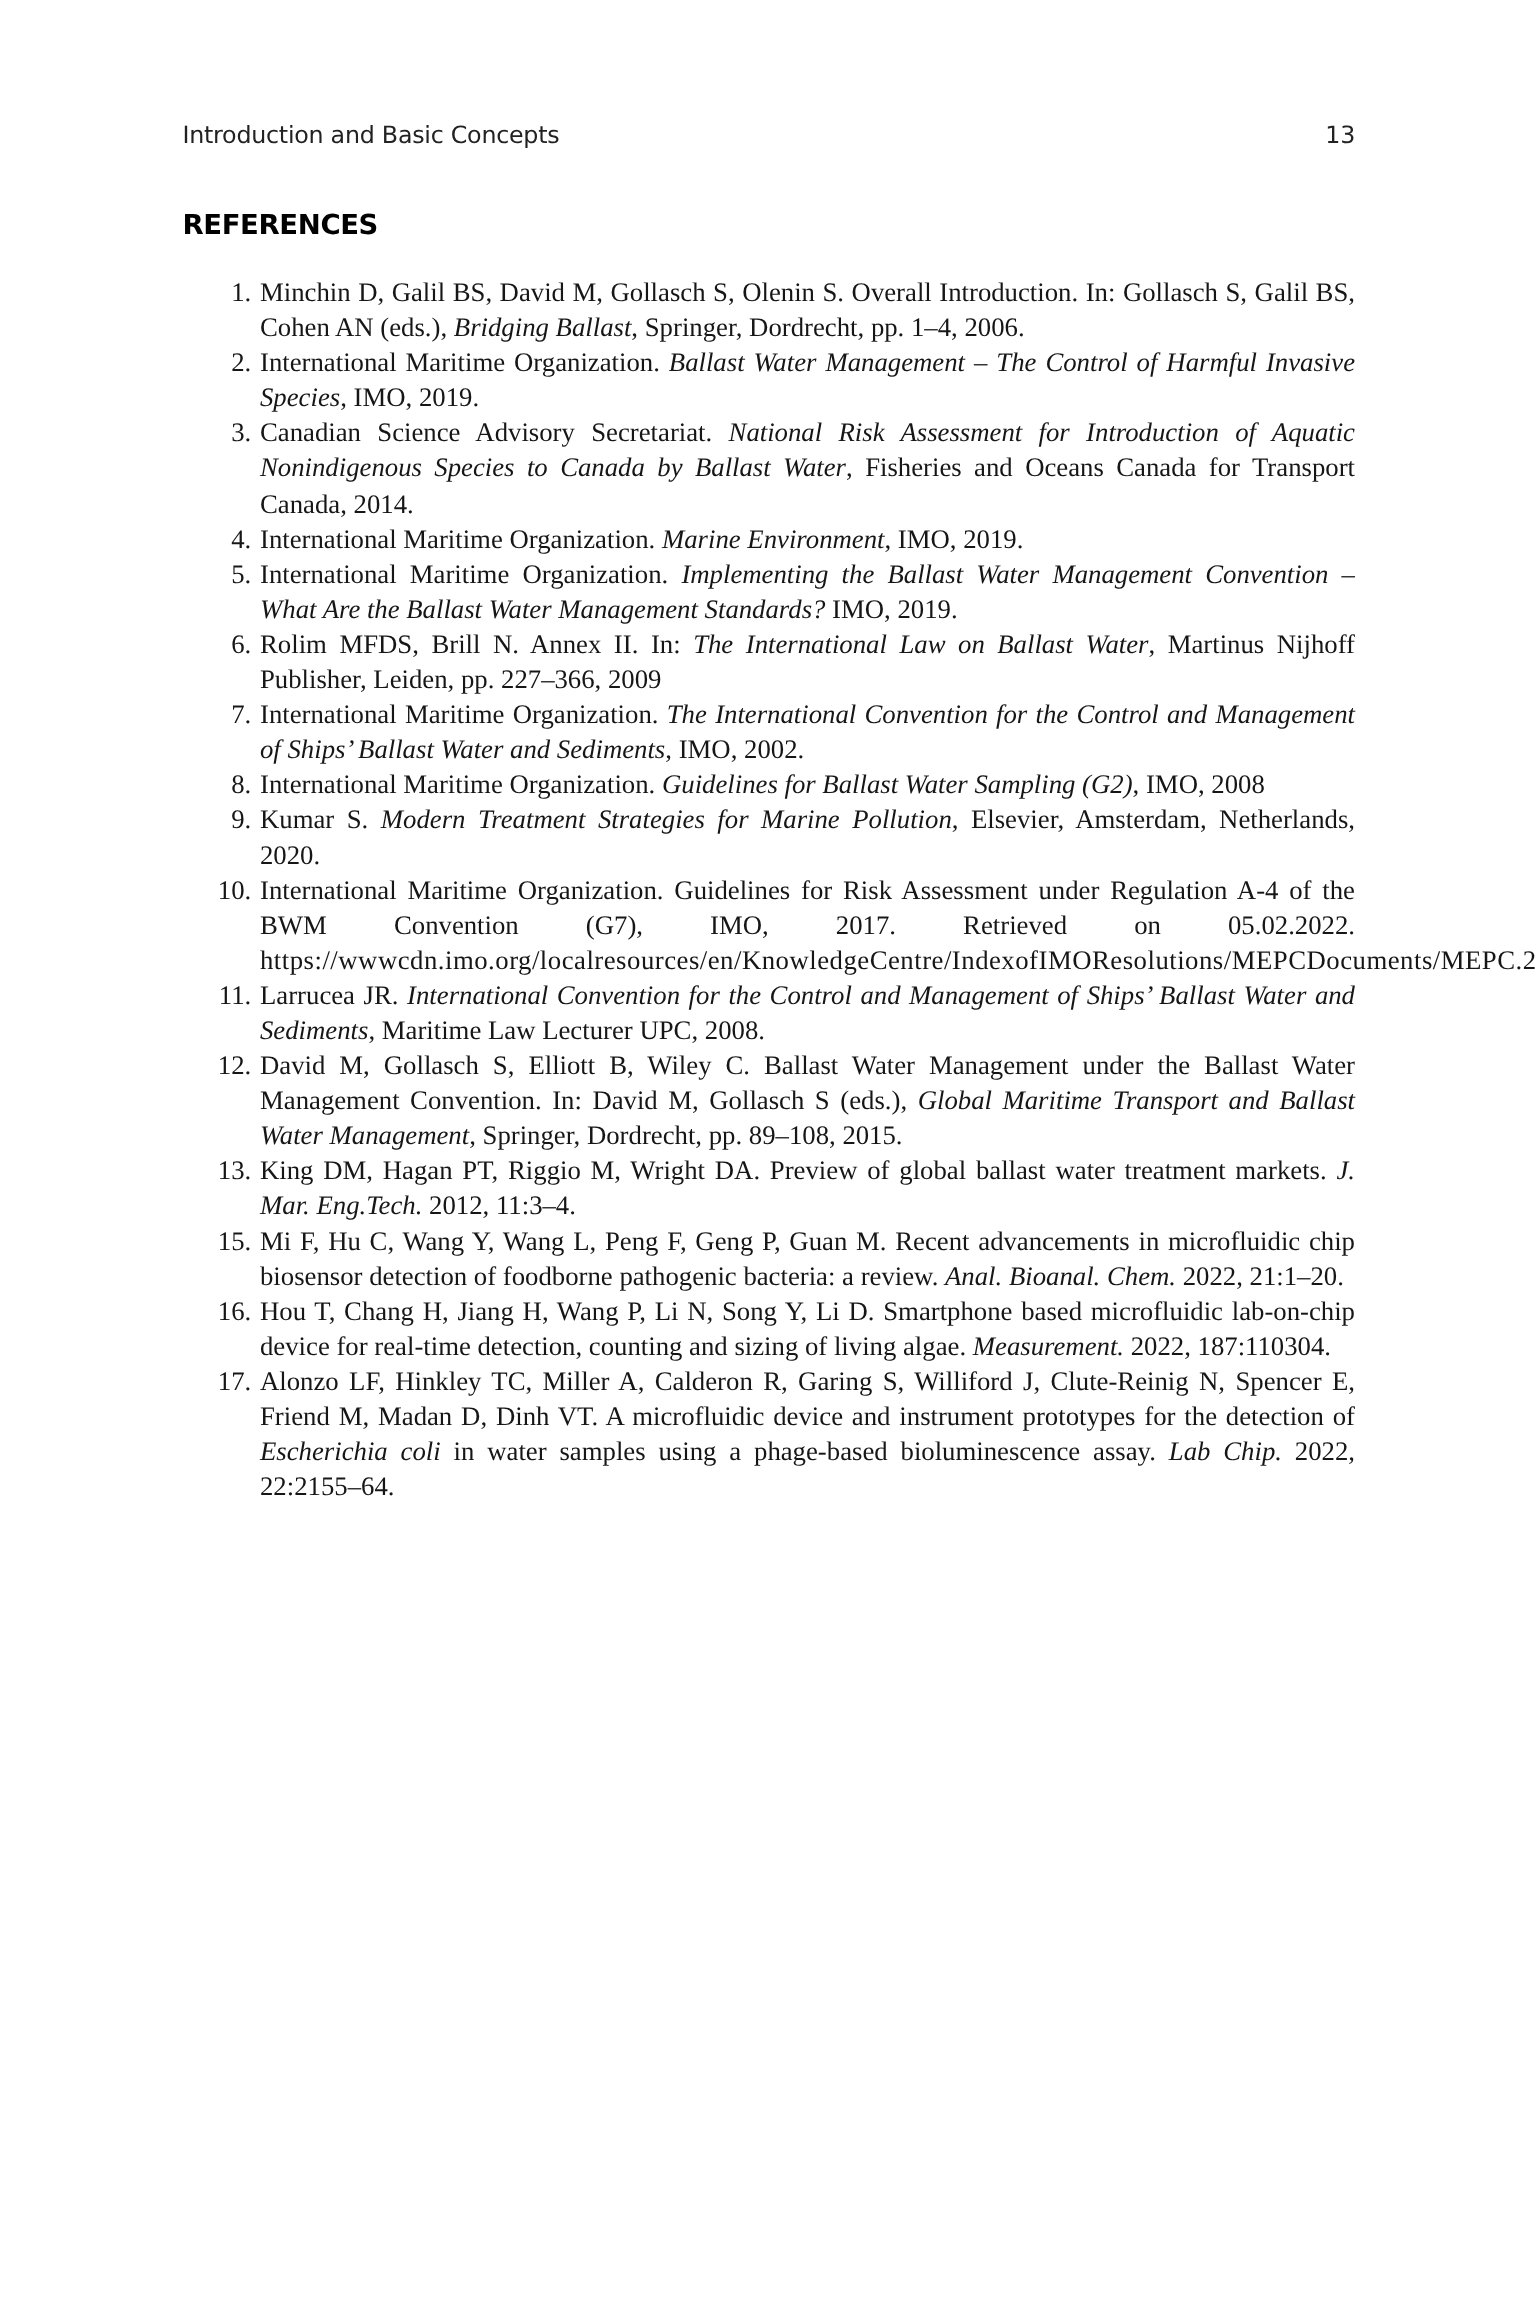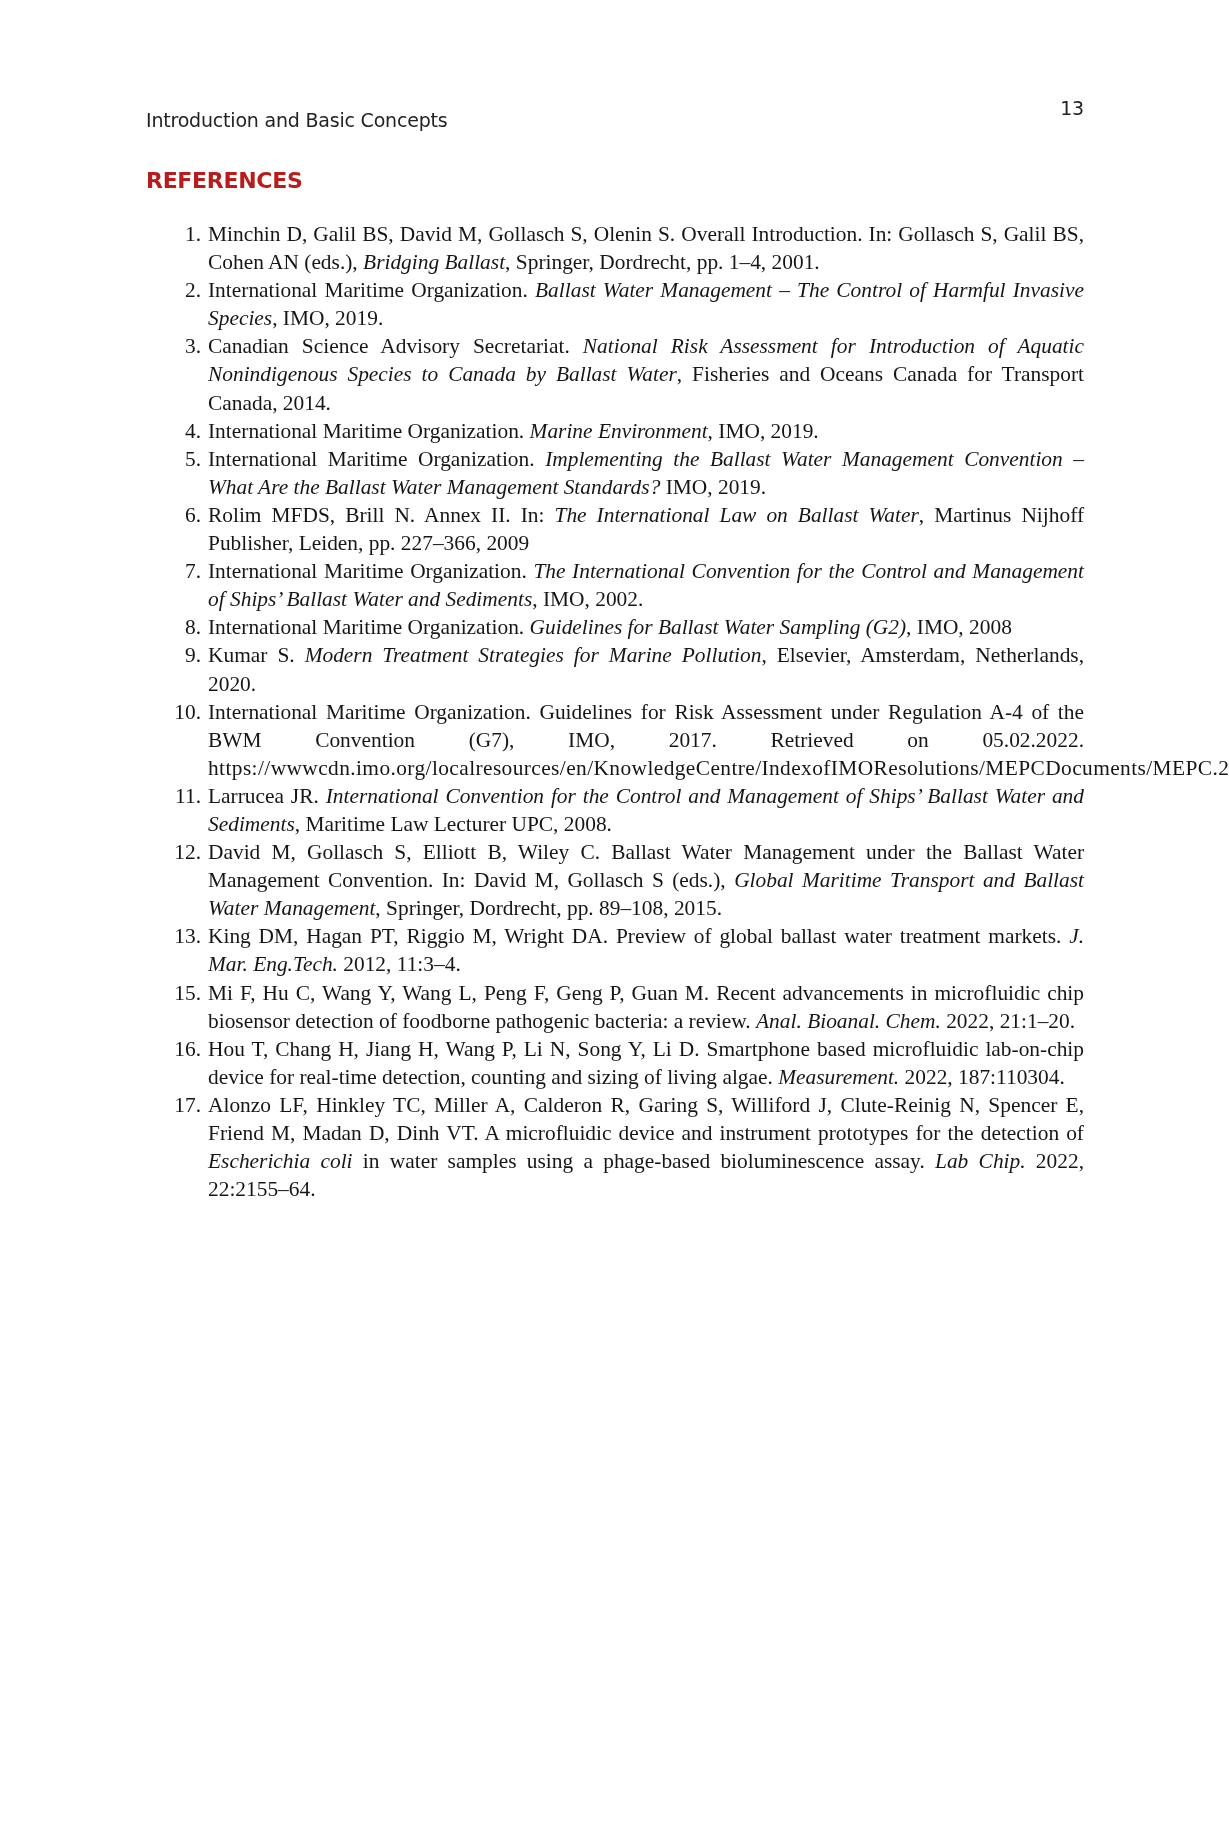--- a/index.html
+++ b/index.html
@@ -22,37 +22,37 @@
       height: 28px;
       font-family: "DejaVu Sans", sans-serif;
       font-size: 19px;
       font-weight: normal;
       letter-spacing: -0.2px;
       color: #222222;
     }
     .running-head .title {
       position: absolute;
       left: 0;
-      top: 12px;
+      top: 0;
     }
     .running-head .page-num {
       position: absolute;
       right: 0;
       top: 0;
     }
     .section-heading {
       position: absolute;
       top: 168px;
       left: 146px;
       margin: 0;
       font-family: "DejaVu Sans", sans-serif;
       font-size: 22px;
       font-weight: bold;
       letter-spacing: -0.3px;
-      color: #b91c1c;
+      color: #000000;
     }
     .ref-list {
       position: absolute;
       top: 220px;
       left: 146px;
       width: 938px;
       margin: 0;
       padding: 0;
       list-style: none;
       font-family: "Liberation Serif", serif;
@@ -83,21 +83,21 @@
 <body>
 
 <header class="running-head">
   <span class="title">Introduction and Basic Concepts</span>
   <span class="page-num">13</span>
 </header>
 
 <h2 class="section-heading">REFERENCES</h2>
 
 <ol class="ref-list" id="ref-list">
-    <li class="ref-item"><span class="ref-num">1.</span><span class="ref-text"><span>Minchin D, Galil BS, David M, Gollasch S, Olenin S. Overall Introduction. In: Gollasch S, Galil BS, Cohen AN (eds.), </span><em>Bridging Ballast</em><span>, Springer, Dordrecht, pp. 1–4, 2001.</span></span></li>
+    <li class="ref-item"><span class="ref-num">1.</span><span class="ref-text"><span>Minchin D, Galil BS, David M, Gollasch S, Olenin S. Overall Introduction. In: Gollasch S, Galil BS, Cohen AN (eds.), </span><em>Bridging Ballast</em><span>, Springer, Dordrecht, pp. 1–4, 2006.</span></span></li>
     <li class="ref-item"><span class="ref-num">2.</span><span class="ref-text"><span>International Maritime Organization. </span><em>Ballast Water Management – The Control of Harmful Invasive Species</em><span>, IMO, 2019.</span></span></li>
     <li class="ref-item"><span class="ref-num">3.</span><span class="ref-text"><span>Canadian Science Advisory Secretariat. </span><em>National Risk Assessment for Introduction of Aquatic Nonindigenous Species to Canada by Ballast Water</em><span>, Fisheries and Oceans Canada for Transport Canada, 2014.</span></span></li>
     <li class="ref-item"><span class="ref-num">4.</span><span class="ref-text"><span>International Maritime Organization. </span><em>Marine Environment</em><span>, IMO, 2019.</span></span></li>
     <li class="ref-item"><span class="ref-num">5.</span><span class="ref-text"><span>International Maritime Organization. </span><em>Implementing the Ballast Water Management Convention – What Are the Ballast Water Management Standards?</em><span> IMO, 2019.</span></span></li>
     <li class="ref-item"><span class="ref-num">6.</span><span class="ref-text"><span>Rolim MFDS, Brill N. Annex II. In: </span><em>The International Law on Ballast Water</em><span>, Martinus Nijhoff Publisher, Leiden, pp. 227–366, 2009</span></span></li>
     <li class="ref-item"><span class="ref-num">7.</span><span class="ref-text"><span>International Maritime Organization. </span><em>The International Convention for the Control and Management of Ships’ Ballast Water and Sediments</em><span>, IMO, 2002.</span></span></li>
     <li class="ref-item"><span class="ref-num">8.</span><span class="ref-text"><span>International Maritime Organization. </span><em>Guidelines for Ballast Water Sampling (G2)</em><span>, IMO, 2008</span></span></li>
     <li class="ref-item"><span class="ref-num">9.</span><span class="ref-text"><span>Kumar S. </span><em>Modern Treatment Strategies for Marine Pollution</em><span>, Elsevier, Amsterdam, Netherlands, 2020.</span></span></li>
     <li class="ref-item"><span class="ref-num">10.</span><span class="ref-text"><span>International Maritime Organization. Guidelines for Risk Assessment under Regulation A-4 of the BWM Convention (G7), IMO, 2017. Retrieved on 05.02.2022. </span><span class="ref-url">https://wwwcdn.imo.org/localresources/en/KnowledgeCentre/IndexofIMOResolutions/MEPCDocuments/MEPC.289(71).pdf</span></span></li>
     <li class="ref-item"><span class="ref-num">11.</span><span class="ref-text"><span>Larrucea JR. </span><em>International Convention for the Control and Management of Ships’ Ballast Water and Sediments</em><span>, Maritime Law Lecturer UPC, 2008.</span></span></li>

